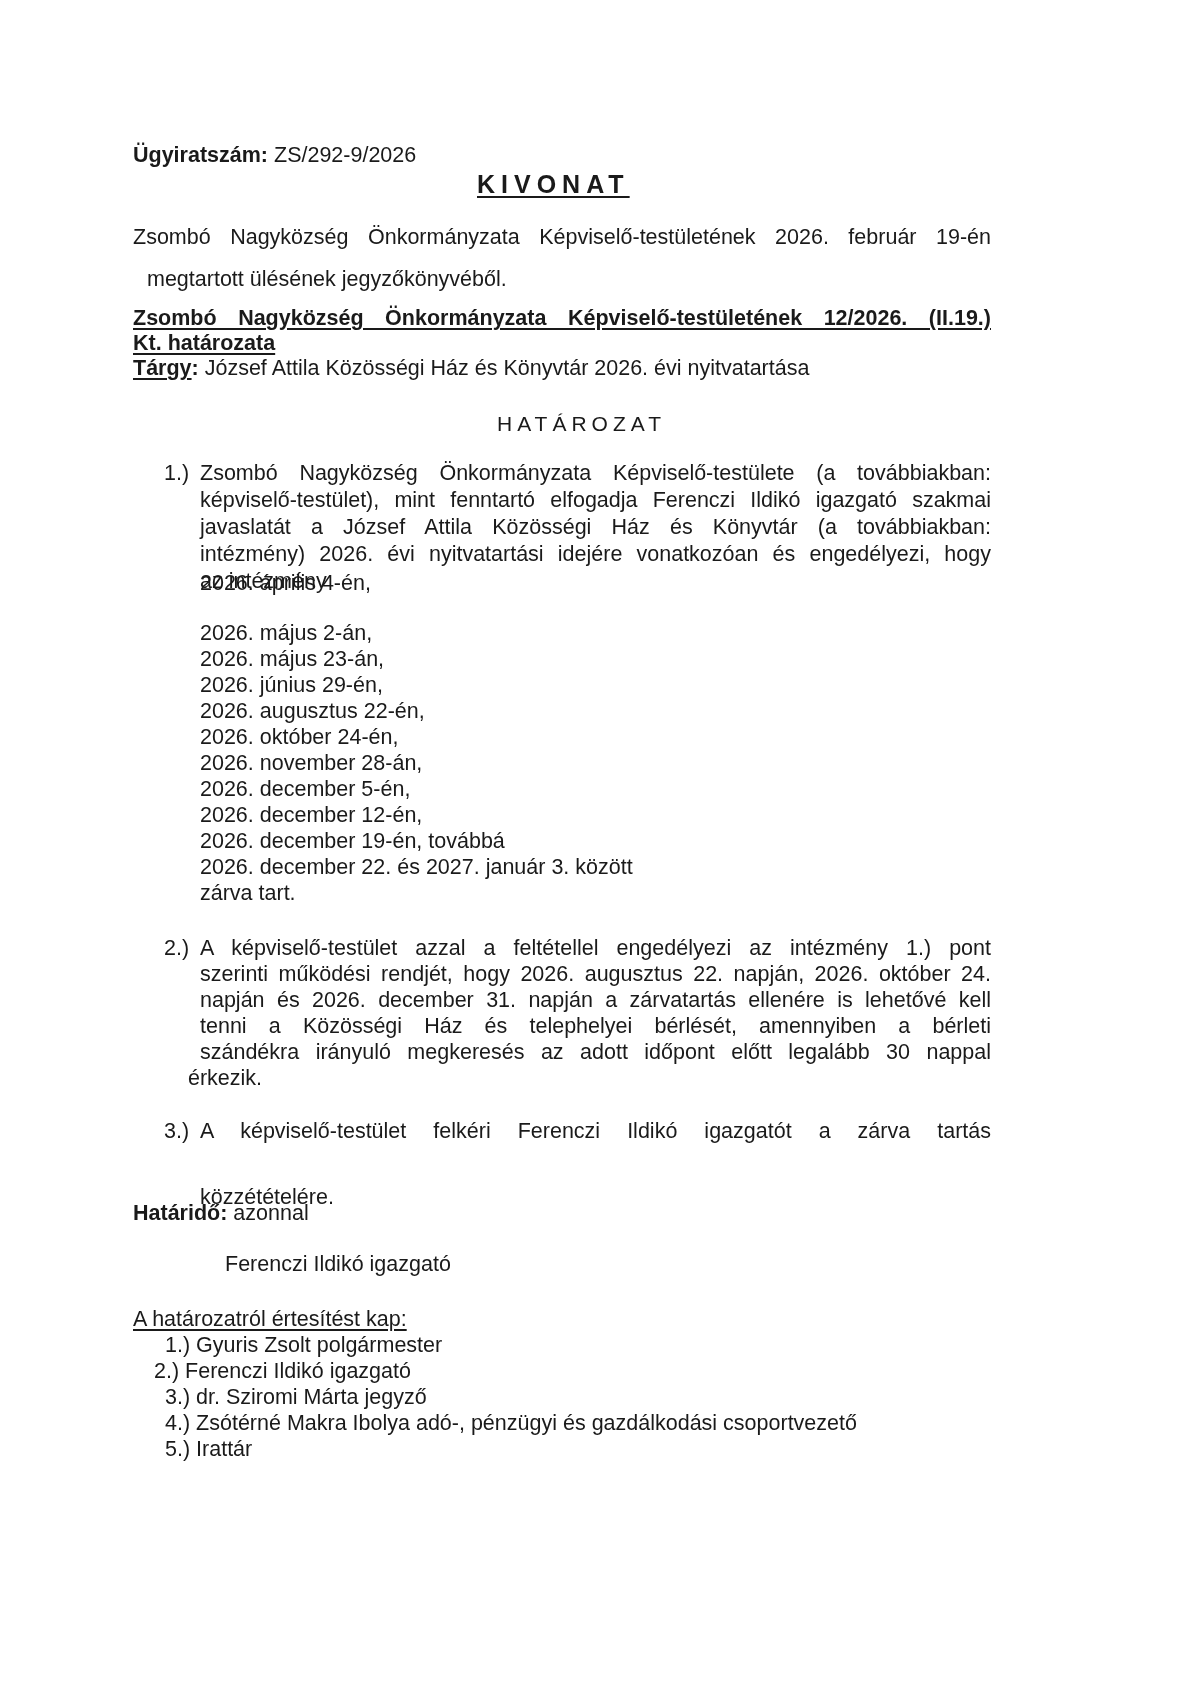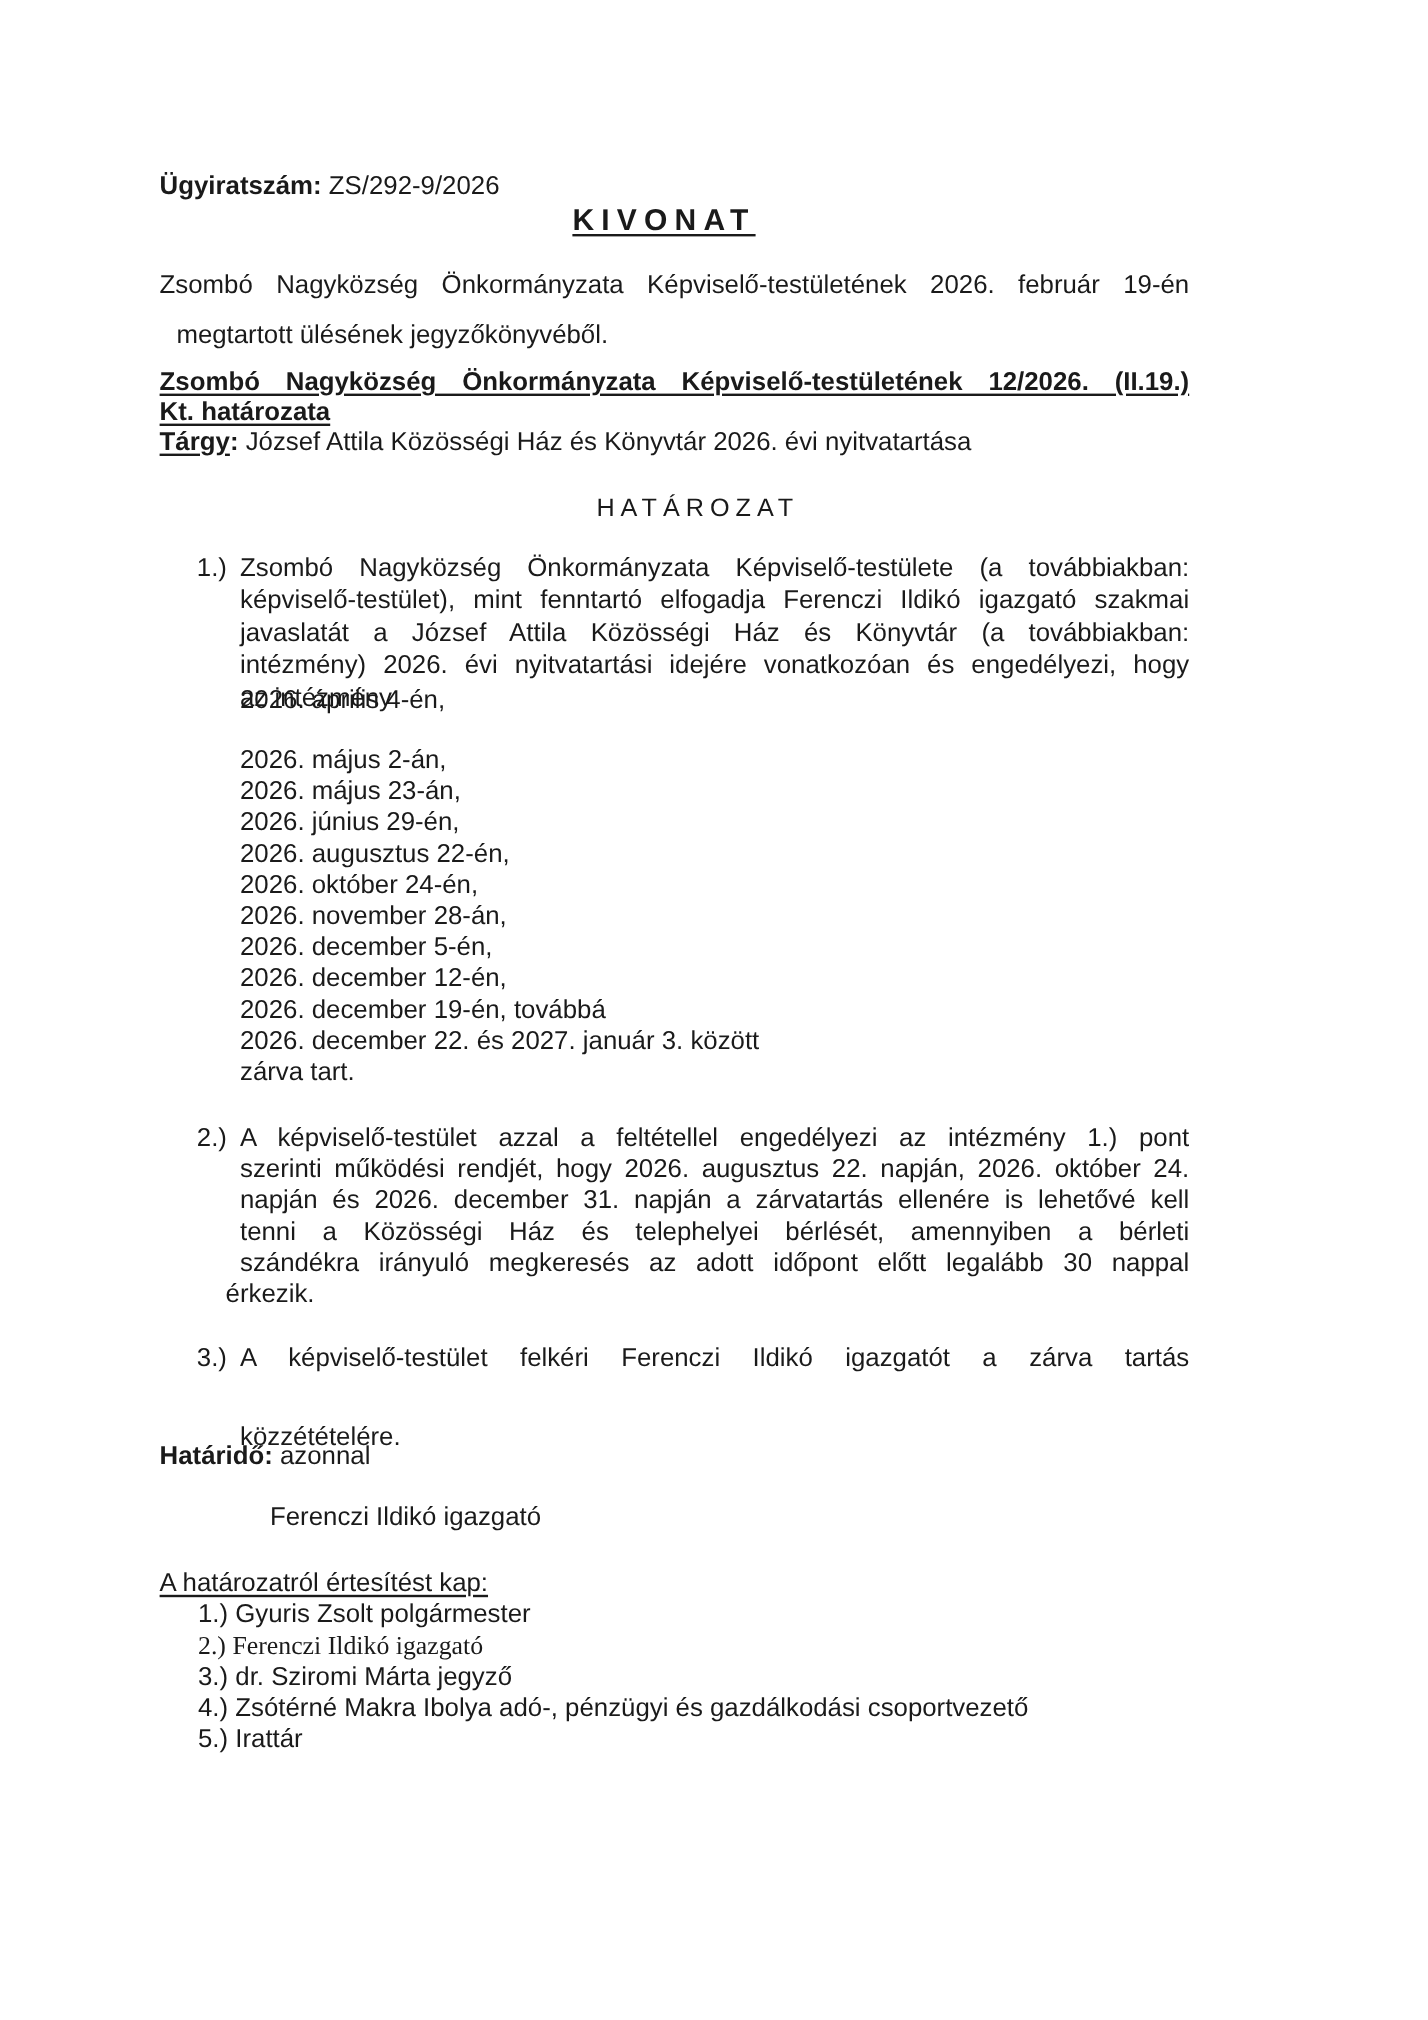--- a/index.html
+++ b/index.html
@@ -75,19 +75,19 @@
   </div>
 
   <div class="line" style="left:133px; top:1200px;">
     <span class="b">Határidő:</span><span> azonnal</span>
   </div>
   <div class="line" style="left:225px; top:1251px;">Ferenczi Ildikó igazgató</div>
 
   <div class="line u" style="left:133px; top:1306px;">A határozatról értesítést kap:</div>
   <div>
     <div class="line" style="left:165px; top:1332px;">1.) Gyuris Zsolt polgármester</div>
-    <div class="line" style="left:165px; top:1358px;font-family:Liberation Serif, serif;">2.) Ferenczi Ildikó igazgató</div>
+    <div class="line" style="left:154px; top:1358px;">2.) Ferenczi Ildikó igazgató</div>
     <div class="line" style="left:165px; top:1384px;">3.) dr. Sziromi Márta jegyző</div>
     <div class="line" style="left:165px; top:1410px;">4.) Zsótérné Makra Ibolya adó-, pénzügyi és gazdálkodási csoportvezető</div>
     <div class="line" style="left:165px; top:1436px;">5.) Irattár</div>
   </div>
 
 </div>
 
 </body></html>

